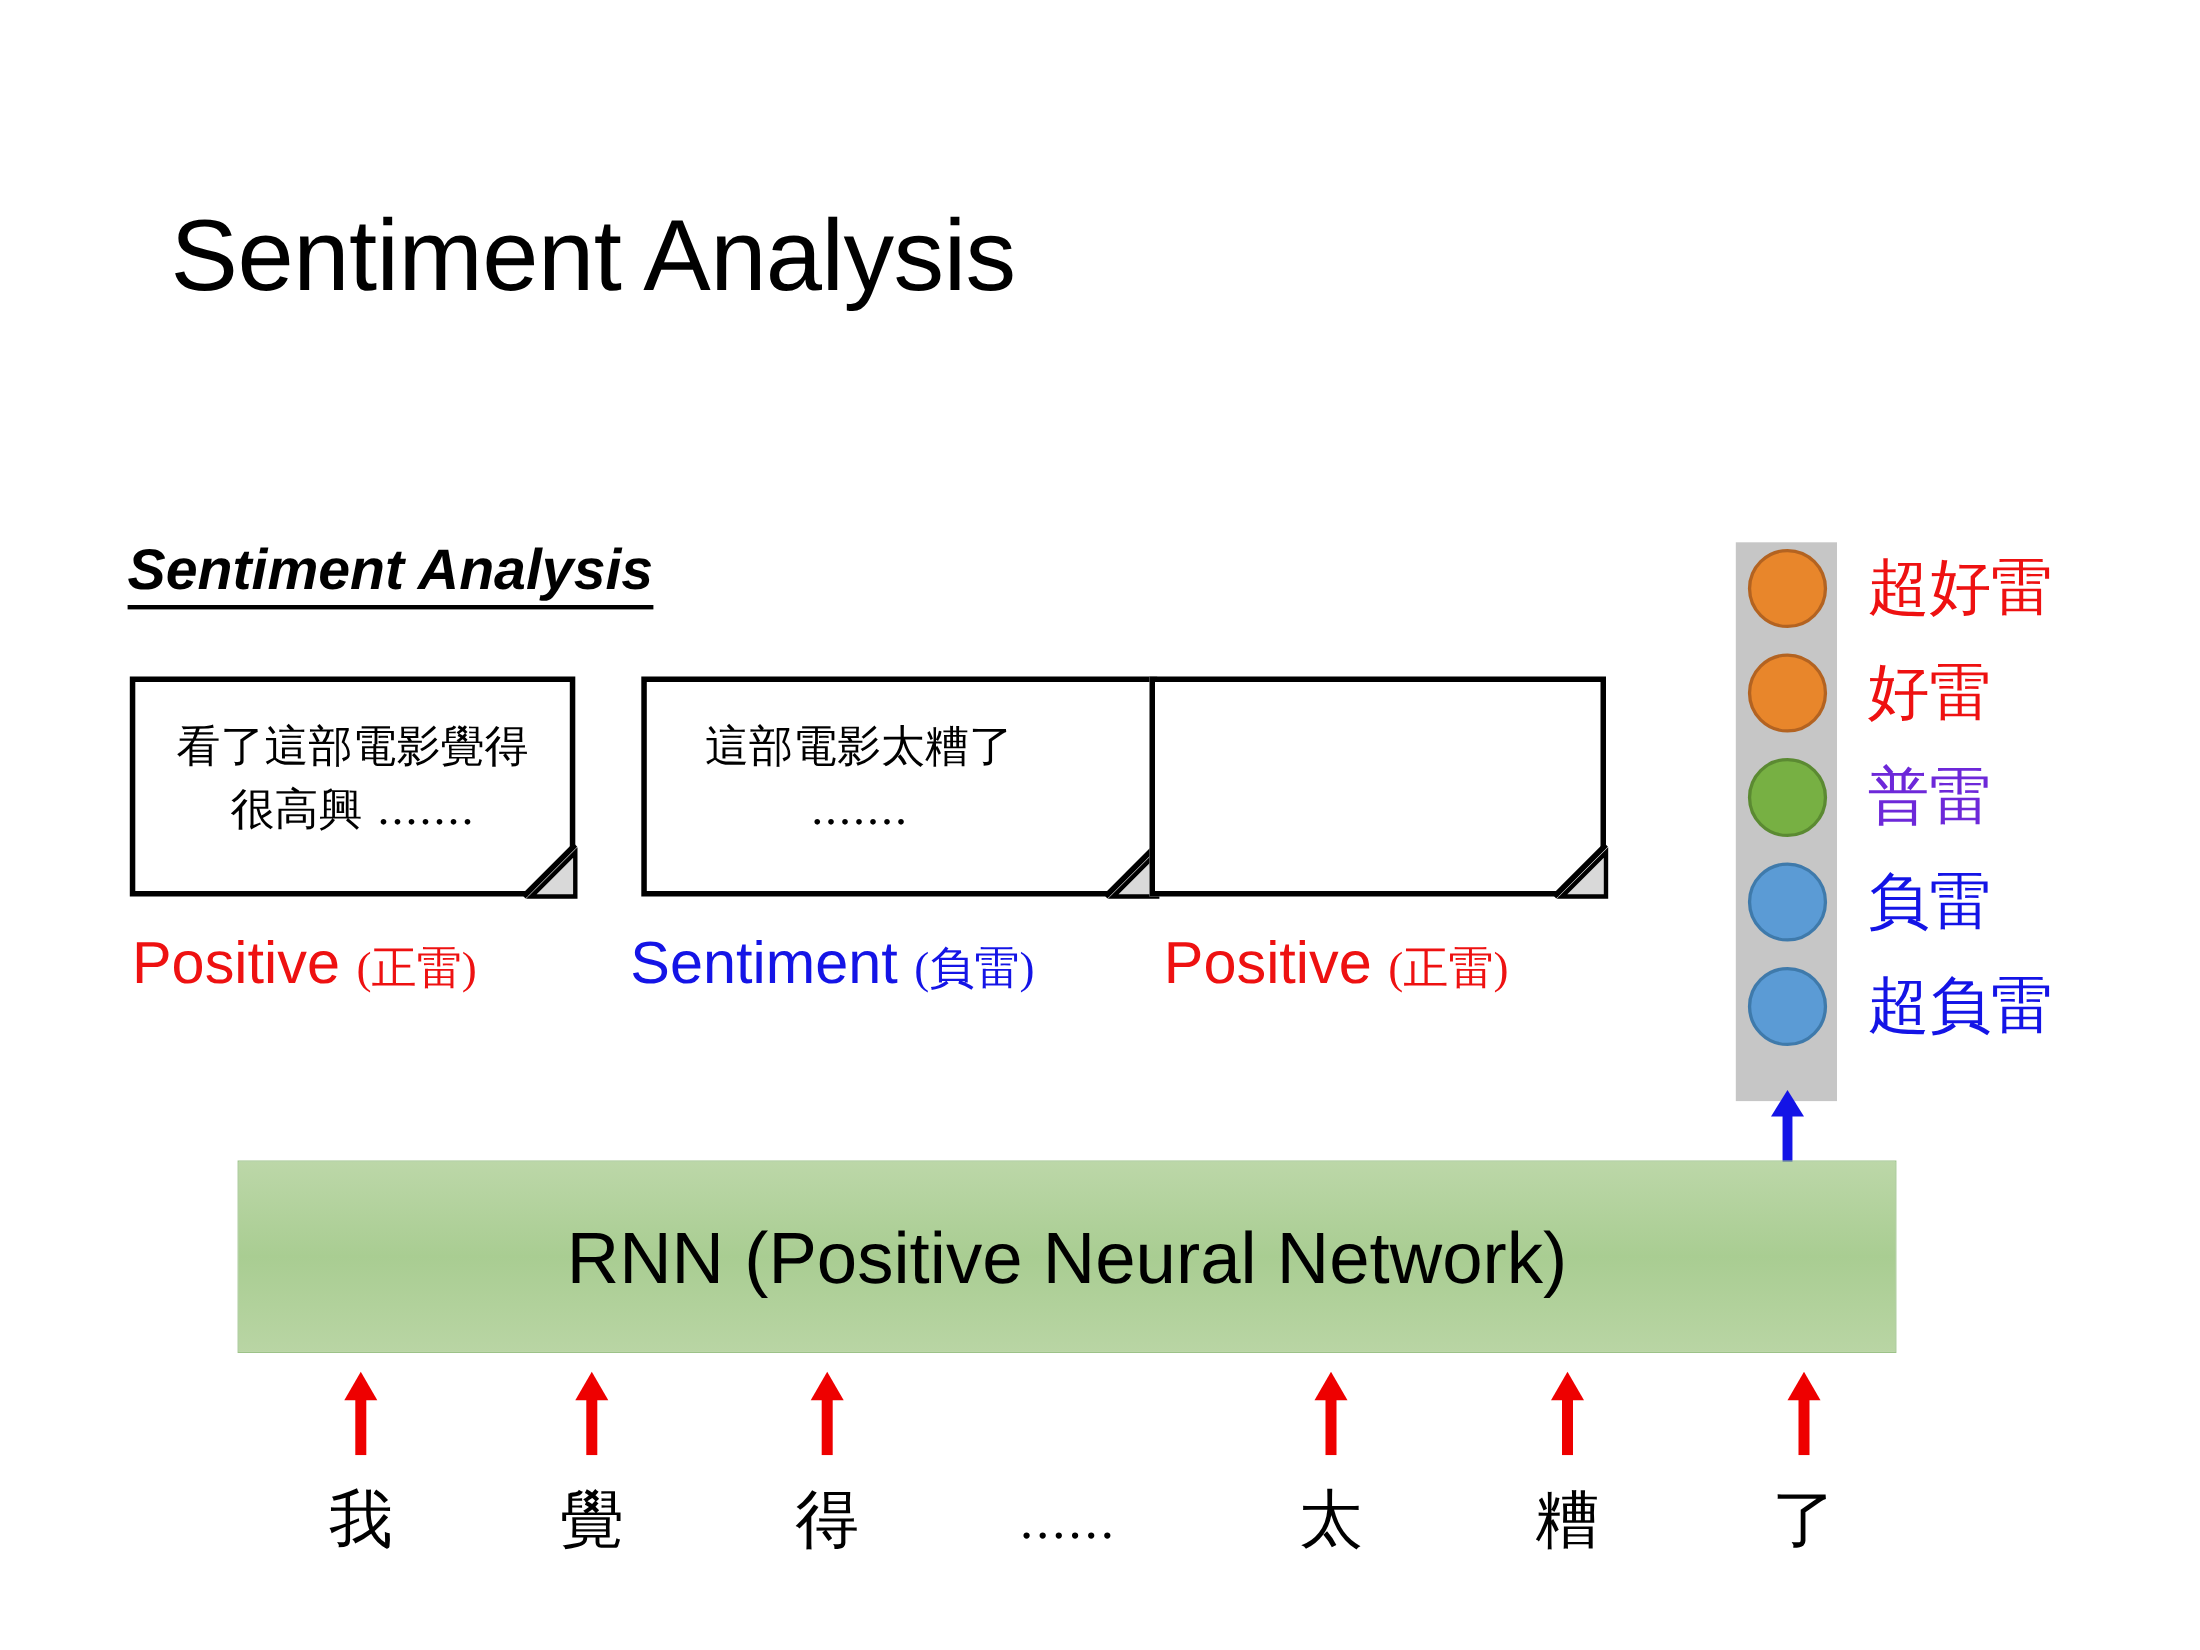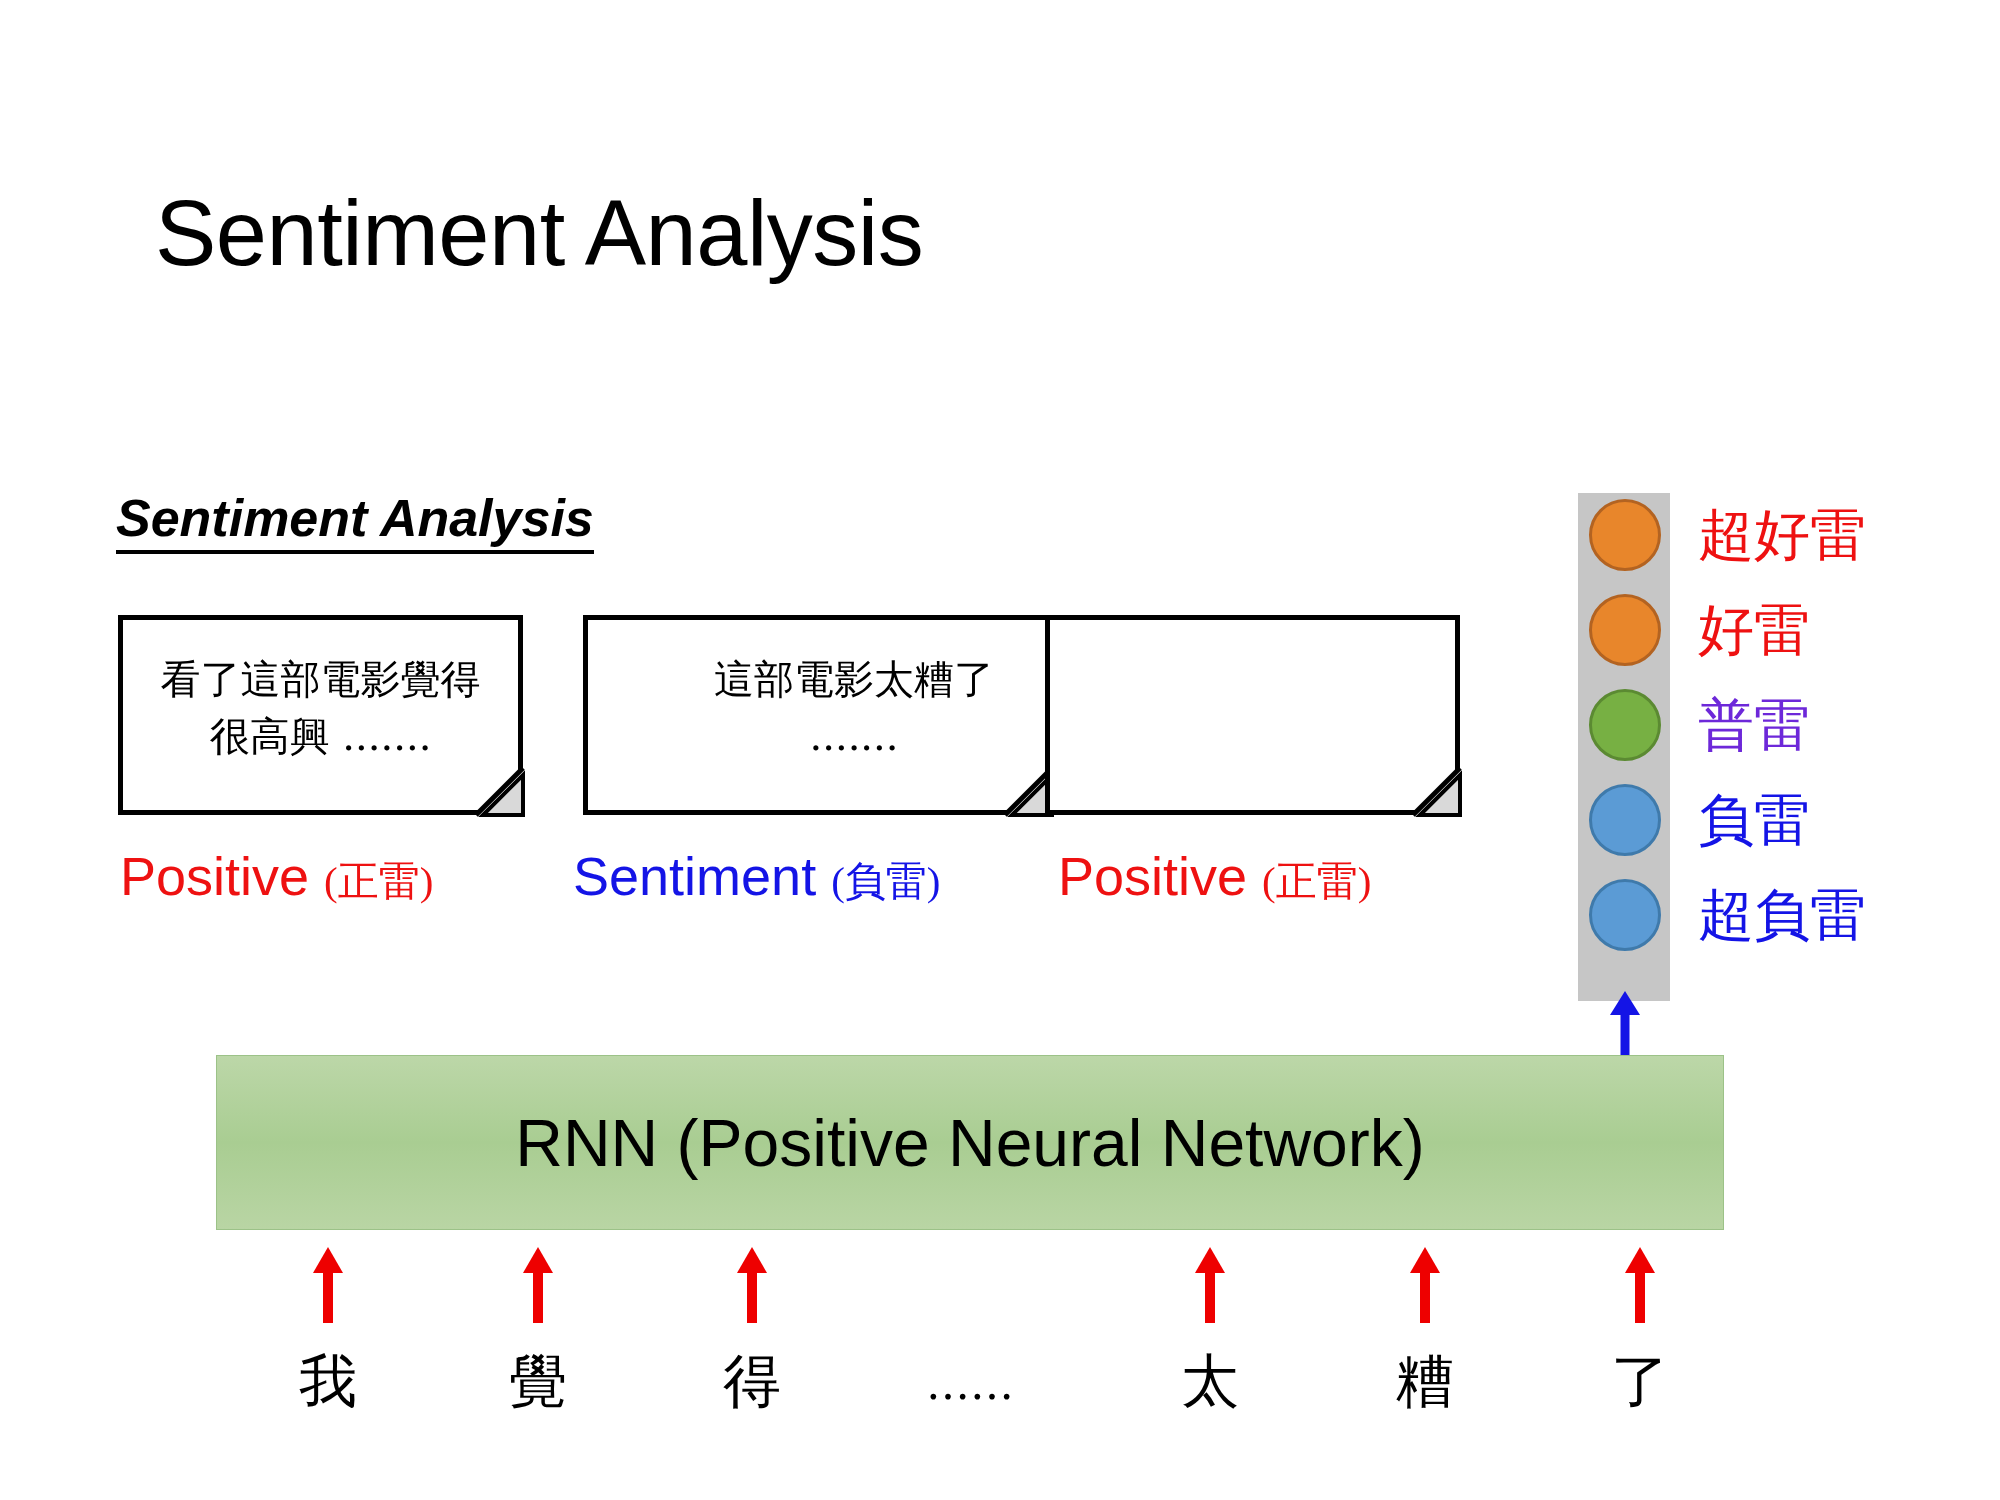--- a/index.html
+++ b/index.html
@@ -50,21 +50,21 @@
   }
 
   
   .bubble {
     position: absolute;
     box-sizing: border-box;
     border: 5px solid #000000;
     background: #ffffff;
     display: flex;
     align-items: center;
-    justify-content: flex-end;
+    justify-content: flex-start;
   }
   .bubble-text {
     font-family: "DejaVu Serif", "Liberation Serif", serif;
     font-size: 40px;
     line-height: 1.42;
     color: #000000;
     text-align: center;
     padding: 0 18px;
     margin-top: -14px;
     word-break: break-all;

